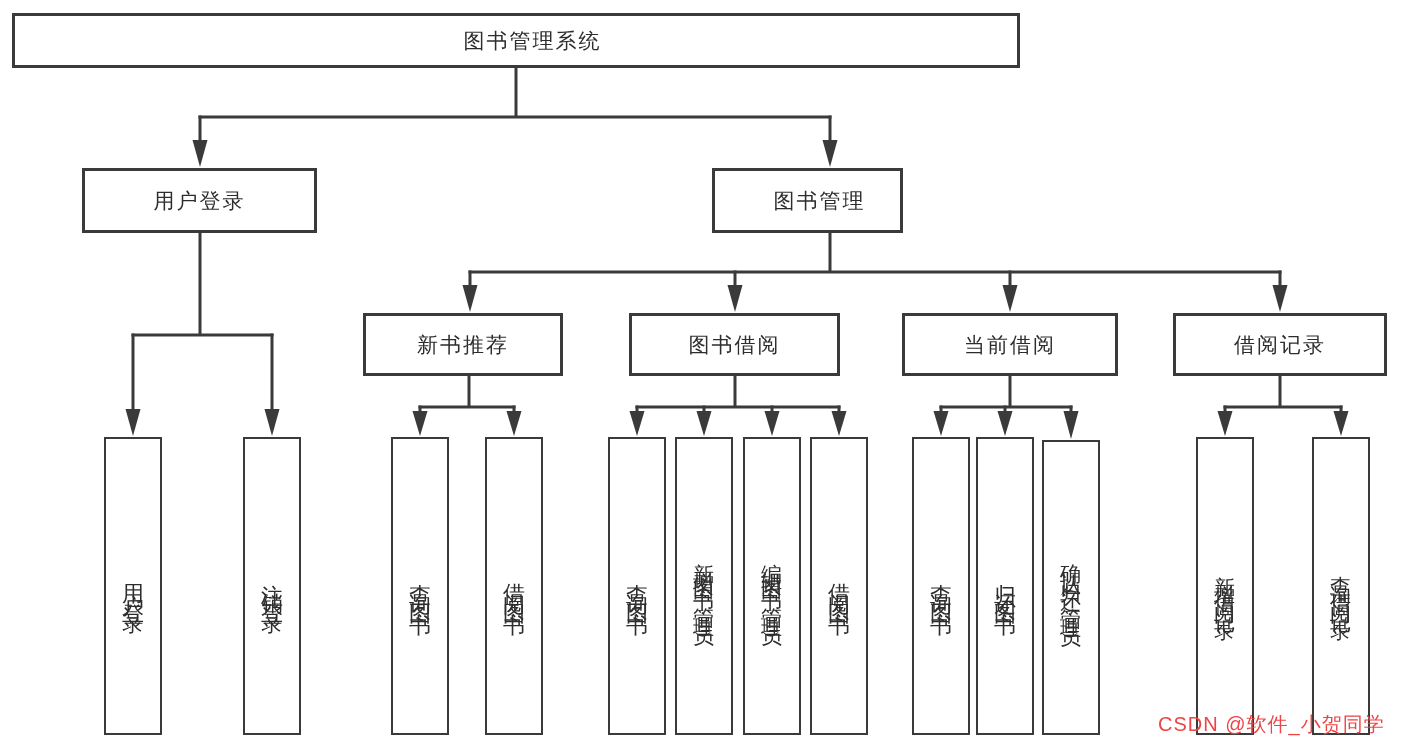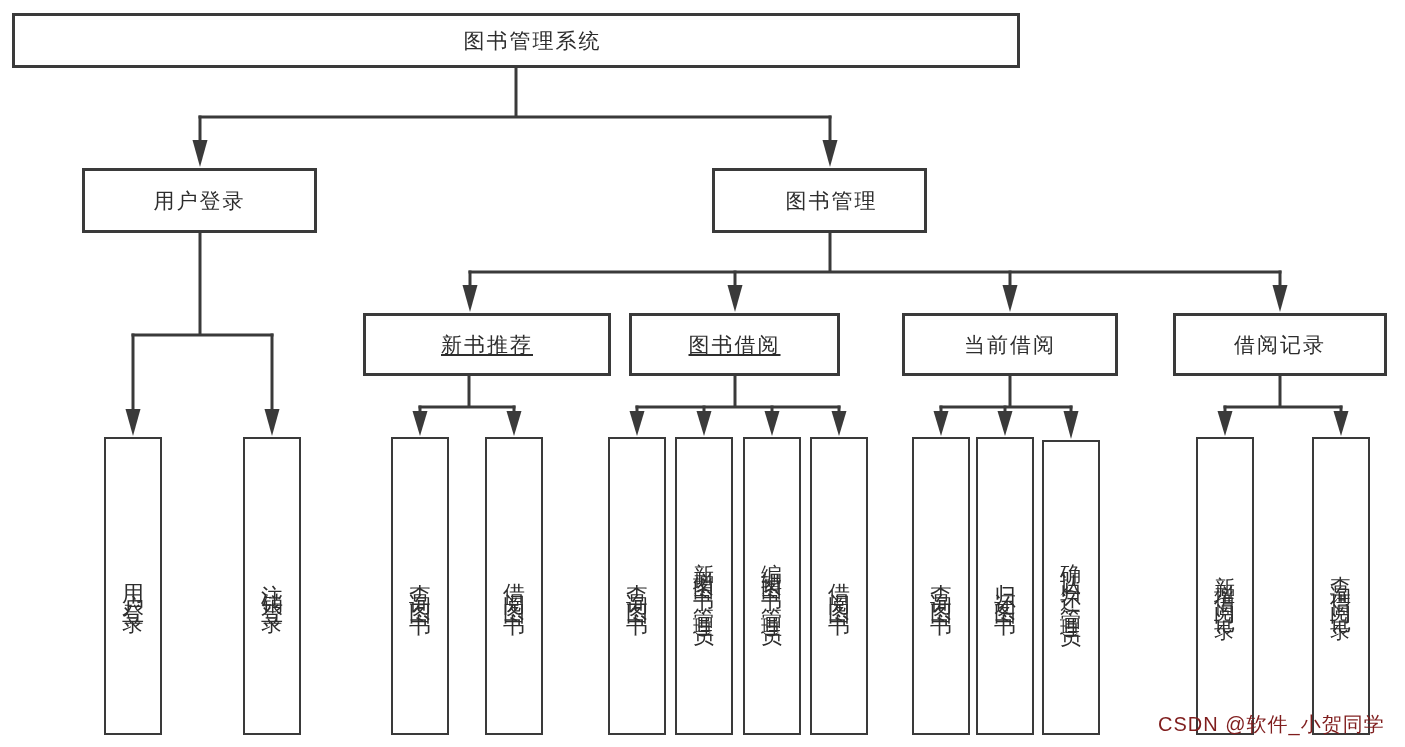--- a/index.html
+++ b/index.html
@@ -49,21 +49,21 @@
     letter-spacing: 9px;
     font-size: 21px;
   }
   .watermark {
     position: absolute;
     left: 1158px;
     top: 711px;
     z-index: 5;
     font-size: 20px;
     letter-spacing: 1px;
-    color: #7f1d1d;
+    color: #ef4444;
     white-space: nowrap;
   }
 </style>
 </head>
 <body>
 
 <div class="canvas">
 
   <svg class="wires" viewBox="0 0 1405 747" stroke="#3a3a3a" stroke-width="3" fill="#3a3a3a">
 
@@ -123,24 +123,24 @@
     <line x1="1223.5" y1="407" x2="1342.5" y2="407" fill="none"></line>
     <line x1="1225" y1="405.5" x2="1225" y2="414" fill="none"></line>
     <polygon points="1217.5,411 1232.5,411 1225,436" stroke="none"></polygon>
     <line x1="1341" y1="405.5" x2="1341" y2="414" fill="none"></line>
     <polygon points="1333.5,411 1348.5,411 1341,436" stroke="none"></polygon>
   </svg>
 
   <div class="node hbox" style="left:12px; top:13px; width:1008px; height:55px;padding-left:33px;">图书管理系统</div>
 
   <div class="node hbox" style="left:82px; top:168px; width:235px; height:65px;">用户登录</div>
-  <div class="node hbox" style="left:712px; top:168px; width:215px; height:65px;padding-left:24px;">图书管理</div>
+  <div class="node hbox" style="left:712px; top:168px; width:191px; height:65px;padding-left:24px;">图书管理</div>
 
-  <div class="node hbox" style="left:363px; top:313px; width:248px; height:63px;text-decoration:underline;">新书推荐</div>
-  <div class="node hbox" style="left:629px; top:313px; width:211px; height:63px;text-decoration:underline;">图书借阅</div>
+  <div class="node hbox" style="left:363px; top:313px; width:200px; height:63px;">新书推荐</div>
+  <div class="node hbox" style="left:629px; top:313px; width:211px; height:63px;">图书借阅</div>
   <div class="node hbox" style="left:1173px; top:313px; width:214px; height:63px;">借阅记录</div>
   <div class="node hbox" style="left:902px; top:313px; width:216px; height:63px;">当前借阅</div>
 
   <div class="node vbox" style="left:104px; top:437px; width:58px; height:298px;">用户登录</div>
   <div class="node vbox" style="left:243px; top:437px; width:58px; height:298px;">注销登录</div>
 
   <div class="node vbox" style="left:391px; top:437px; width:58px; height:298px;">查询图书</div>
   <div class="node vbox" style="left:485px; top:437px; width:58px; height:298px;">借阅图书</div>
 
   <div class="node vbox" style="left:608px; top:437px; width:58px; height:298px;">查询图书</div>

